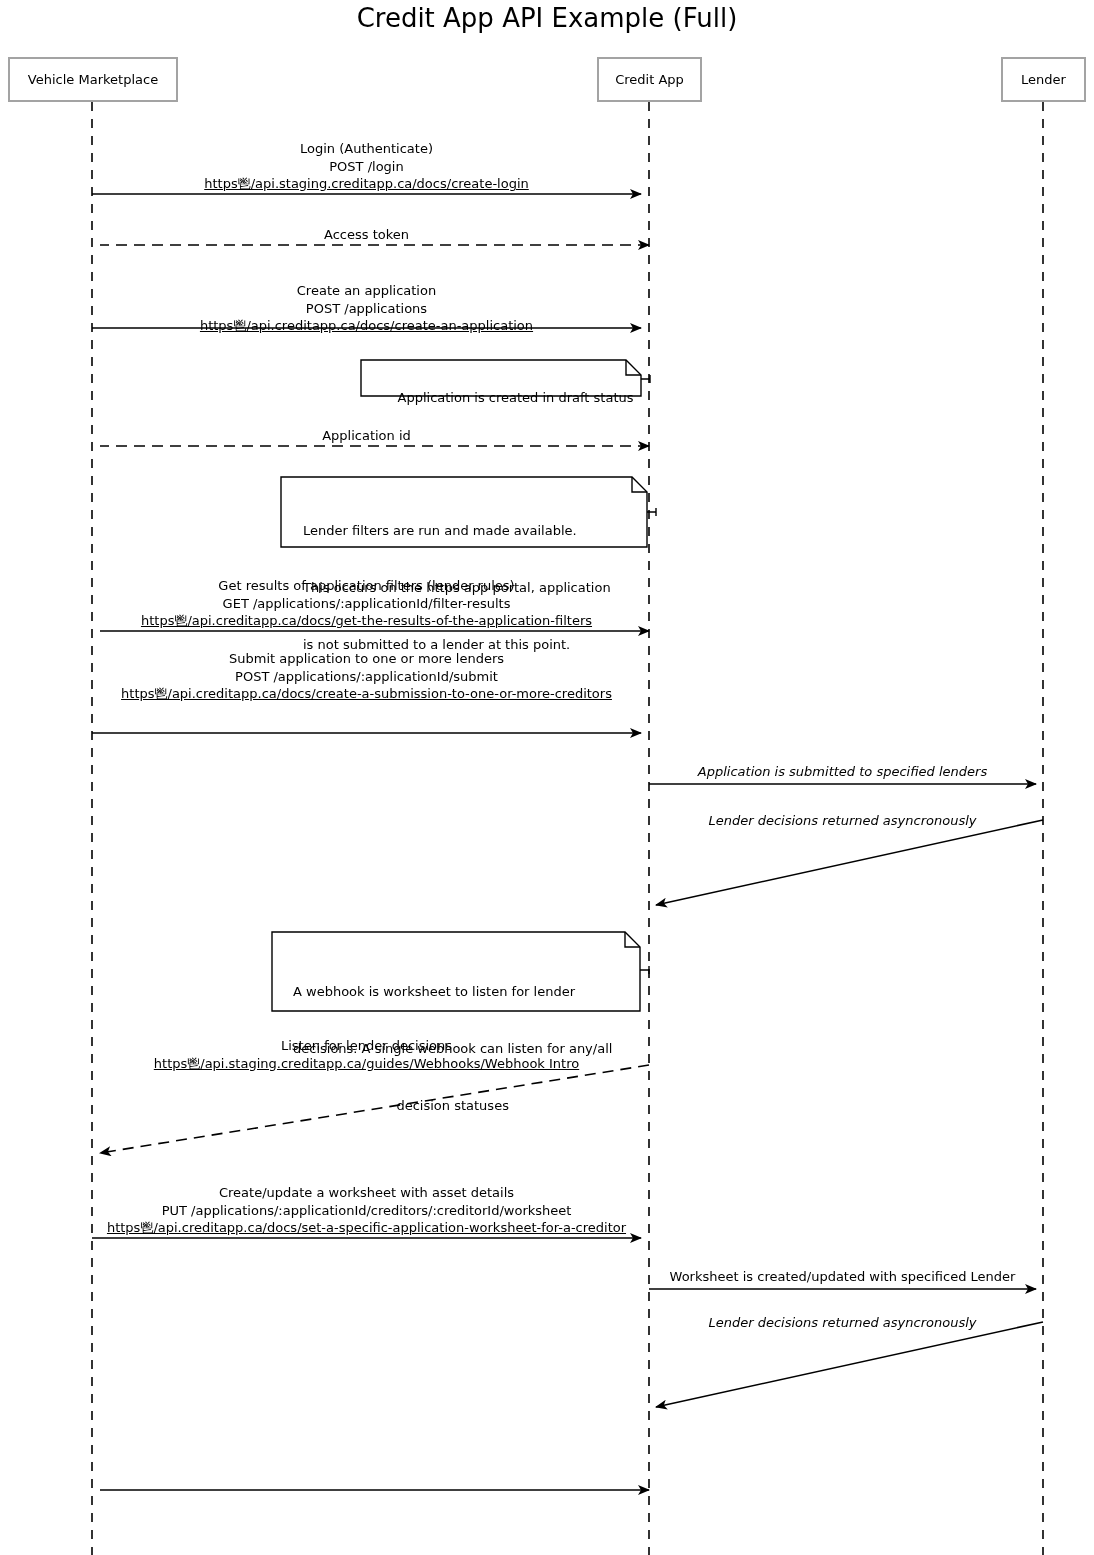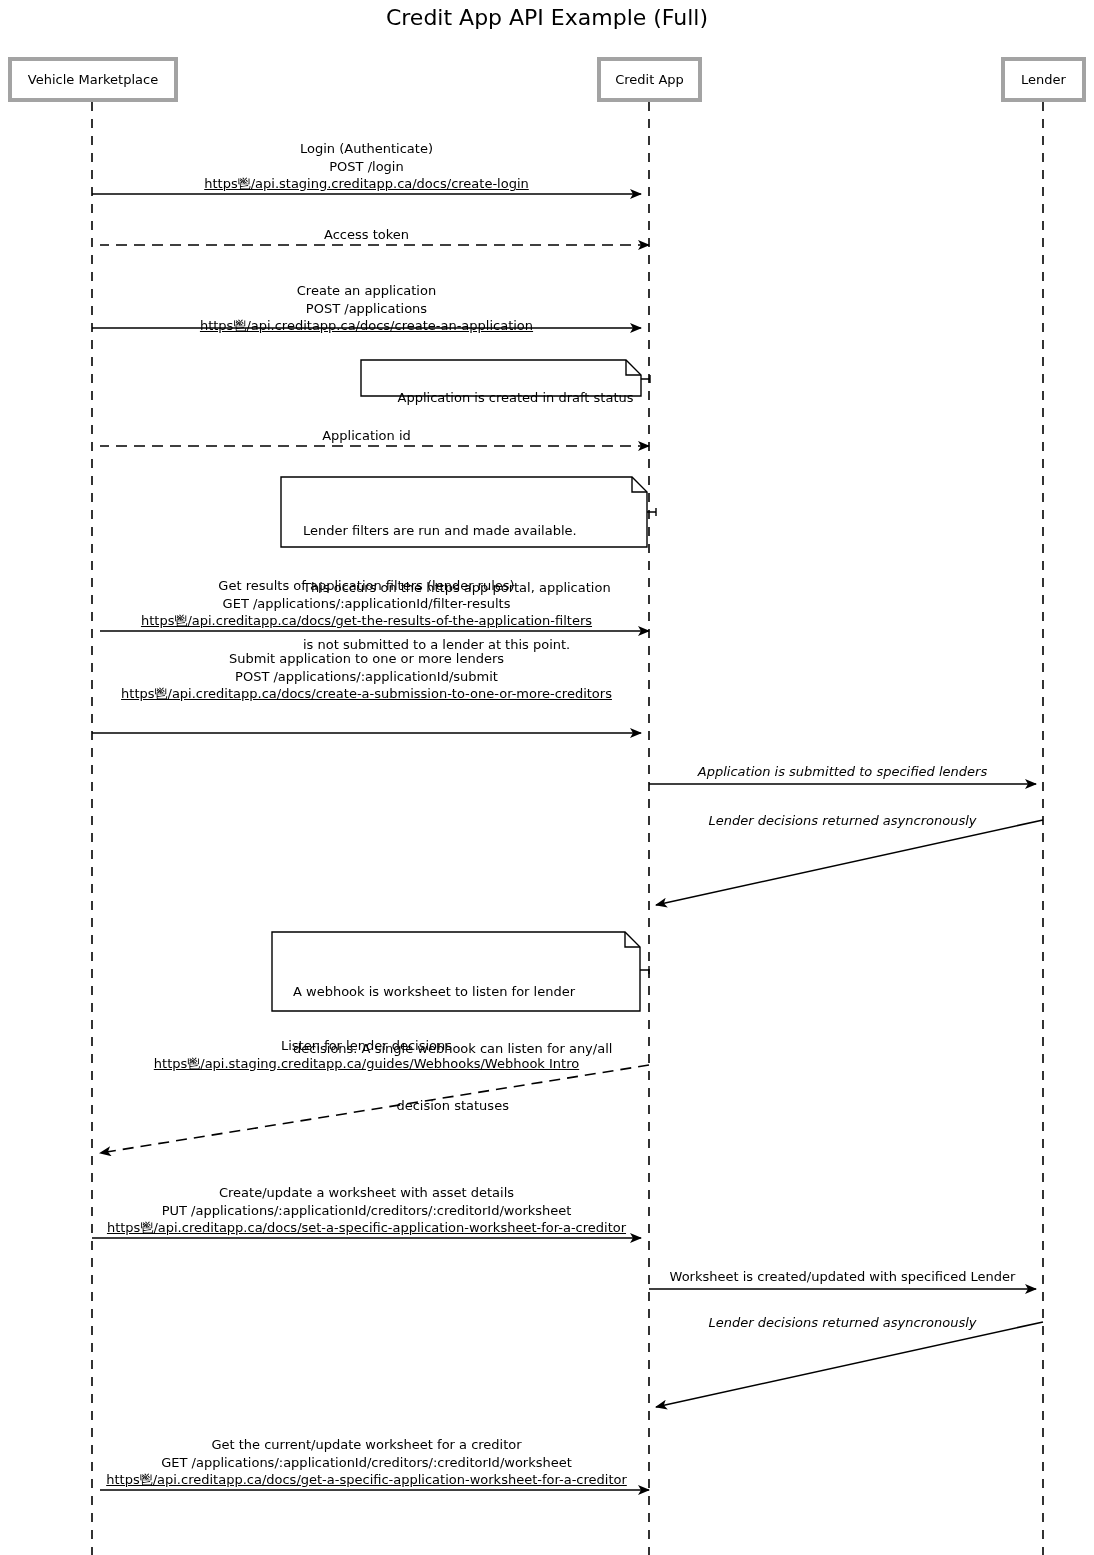--- a/index.html
+++ b/index.html
@@ -24,29 +24,29 @@
     top: 0;
     width: 1094px;
     height: 1555px;
   }
   .diagram-title {
     position: absolute;
     left: 0;
     top: 6px;
     width: 1094px;
     text-align: center;
-    font-size: 22px;
+    font-size: 26px;
     line-height: 24px;
     color: #000;
     white-space: nowrap;
   }
   .participant-box {
     position: absolute;
     box-sizing: border-box;
-    border: 4px solid #a3a3a3;
+    border: 2px solid #a3a3a3;
     background: #ffffff;
     display: flex;
     align-items: center;
     justify-content: center;
     font-size: 13px;
     line-height: 16px;
     color: #000;
     white-space: nowrap;
   }
   .note-text {
@@ -210,25 +210,20 @@
   </div>
 
   <div class="msg-label center" style="left:649px; top:1268px; width:387px;">
     <span class="ln">Worksheet is created/updated with specificed Lender</span>
   </div>
 
   <div class="msg-label center italic" style="left:649px; top:1314px; width:387px;">
     <span class="ln">Lender decisions returned asyncronously</span>
   </div>
 
-  <div class="msg-label center" style="left:92px; top:1436px; width:549px;">
-    <span class="ln">Get the current/update worksheet for a creditor</span>
-    <span class="ln">GET /applications/:applicationId/creditors/:creditorId/worksheet</span>
-    <span class="ln url">https⾿/api.creditapp.ca/docs/get-a-specific-application-worksheet-for-a-creditor</span>
-  </div>
 
   <div class="note-text" style="left:381px; top:369px; width:250px; text-align:center;">
     <span>Application is created in draft status</span>
   </div>
 
   <div class="note-text" style="left:303px; top:483px;">
     <span style="display:block;">Lender filters are run and made available.</span>
     <span style="display:block;">This occurs on the https app portal, application</span>
     <span style="display:block;">is not submitted to a lender at this point.</span>
   </div>

